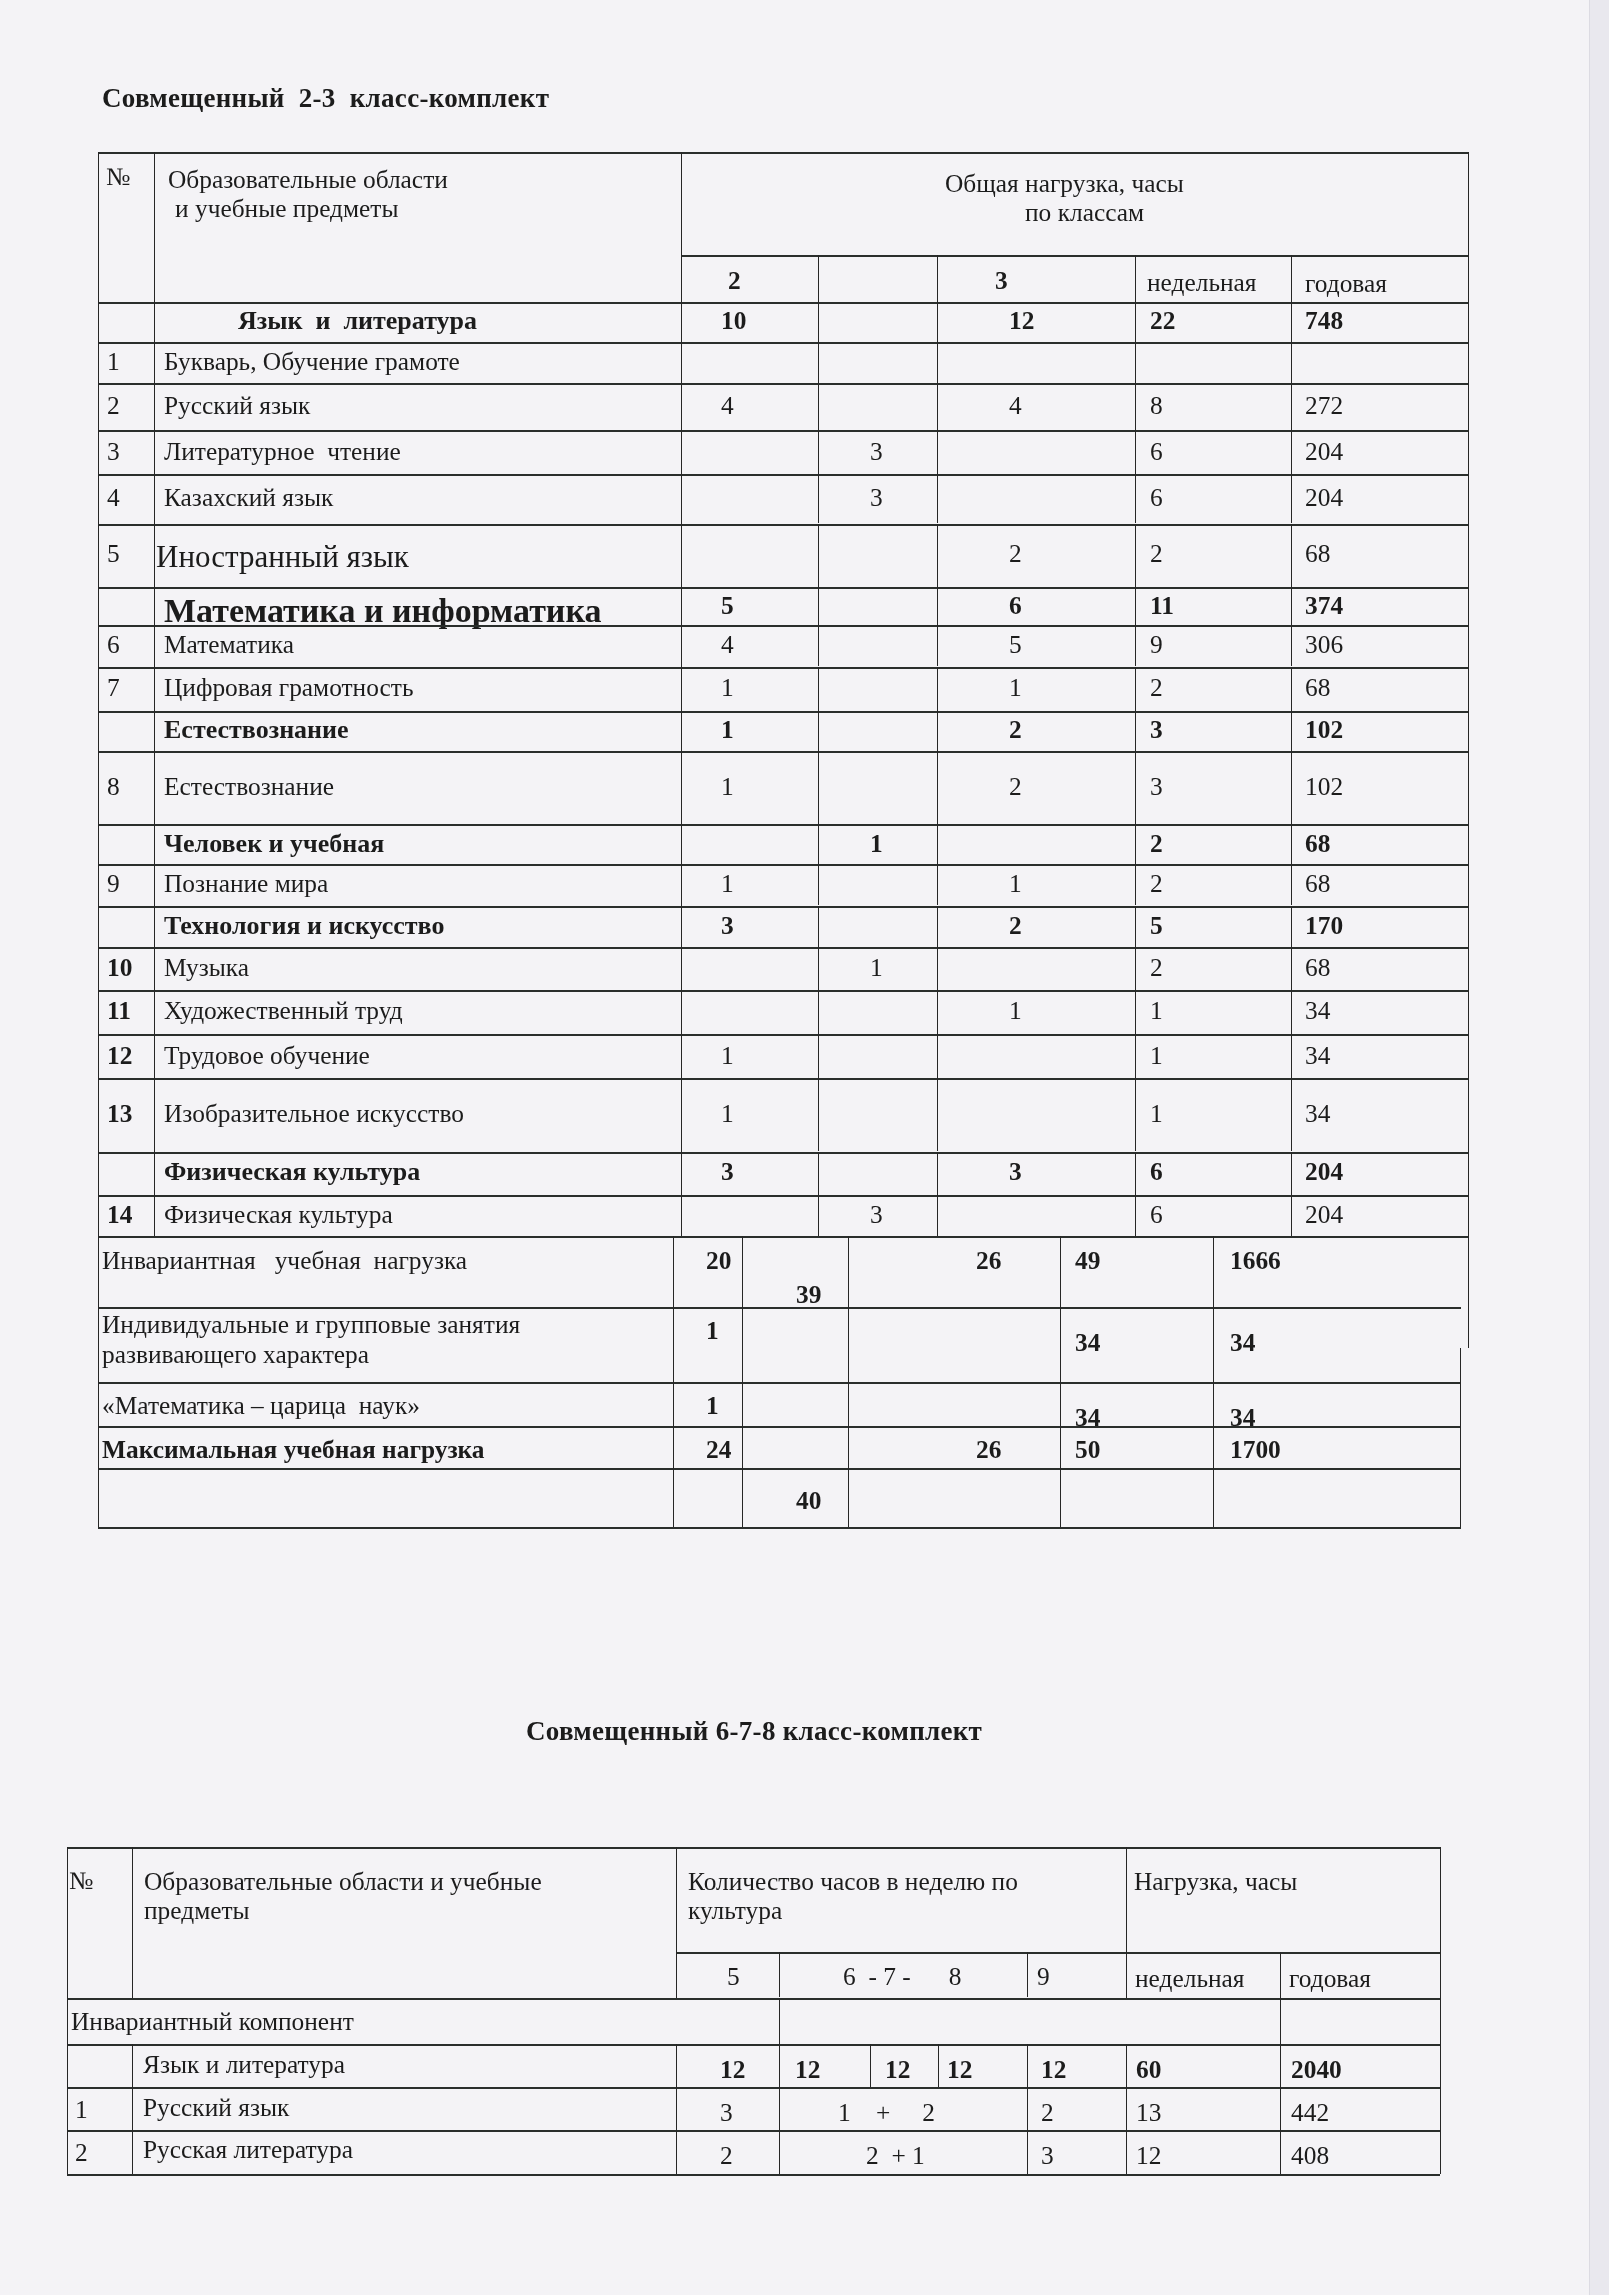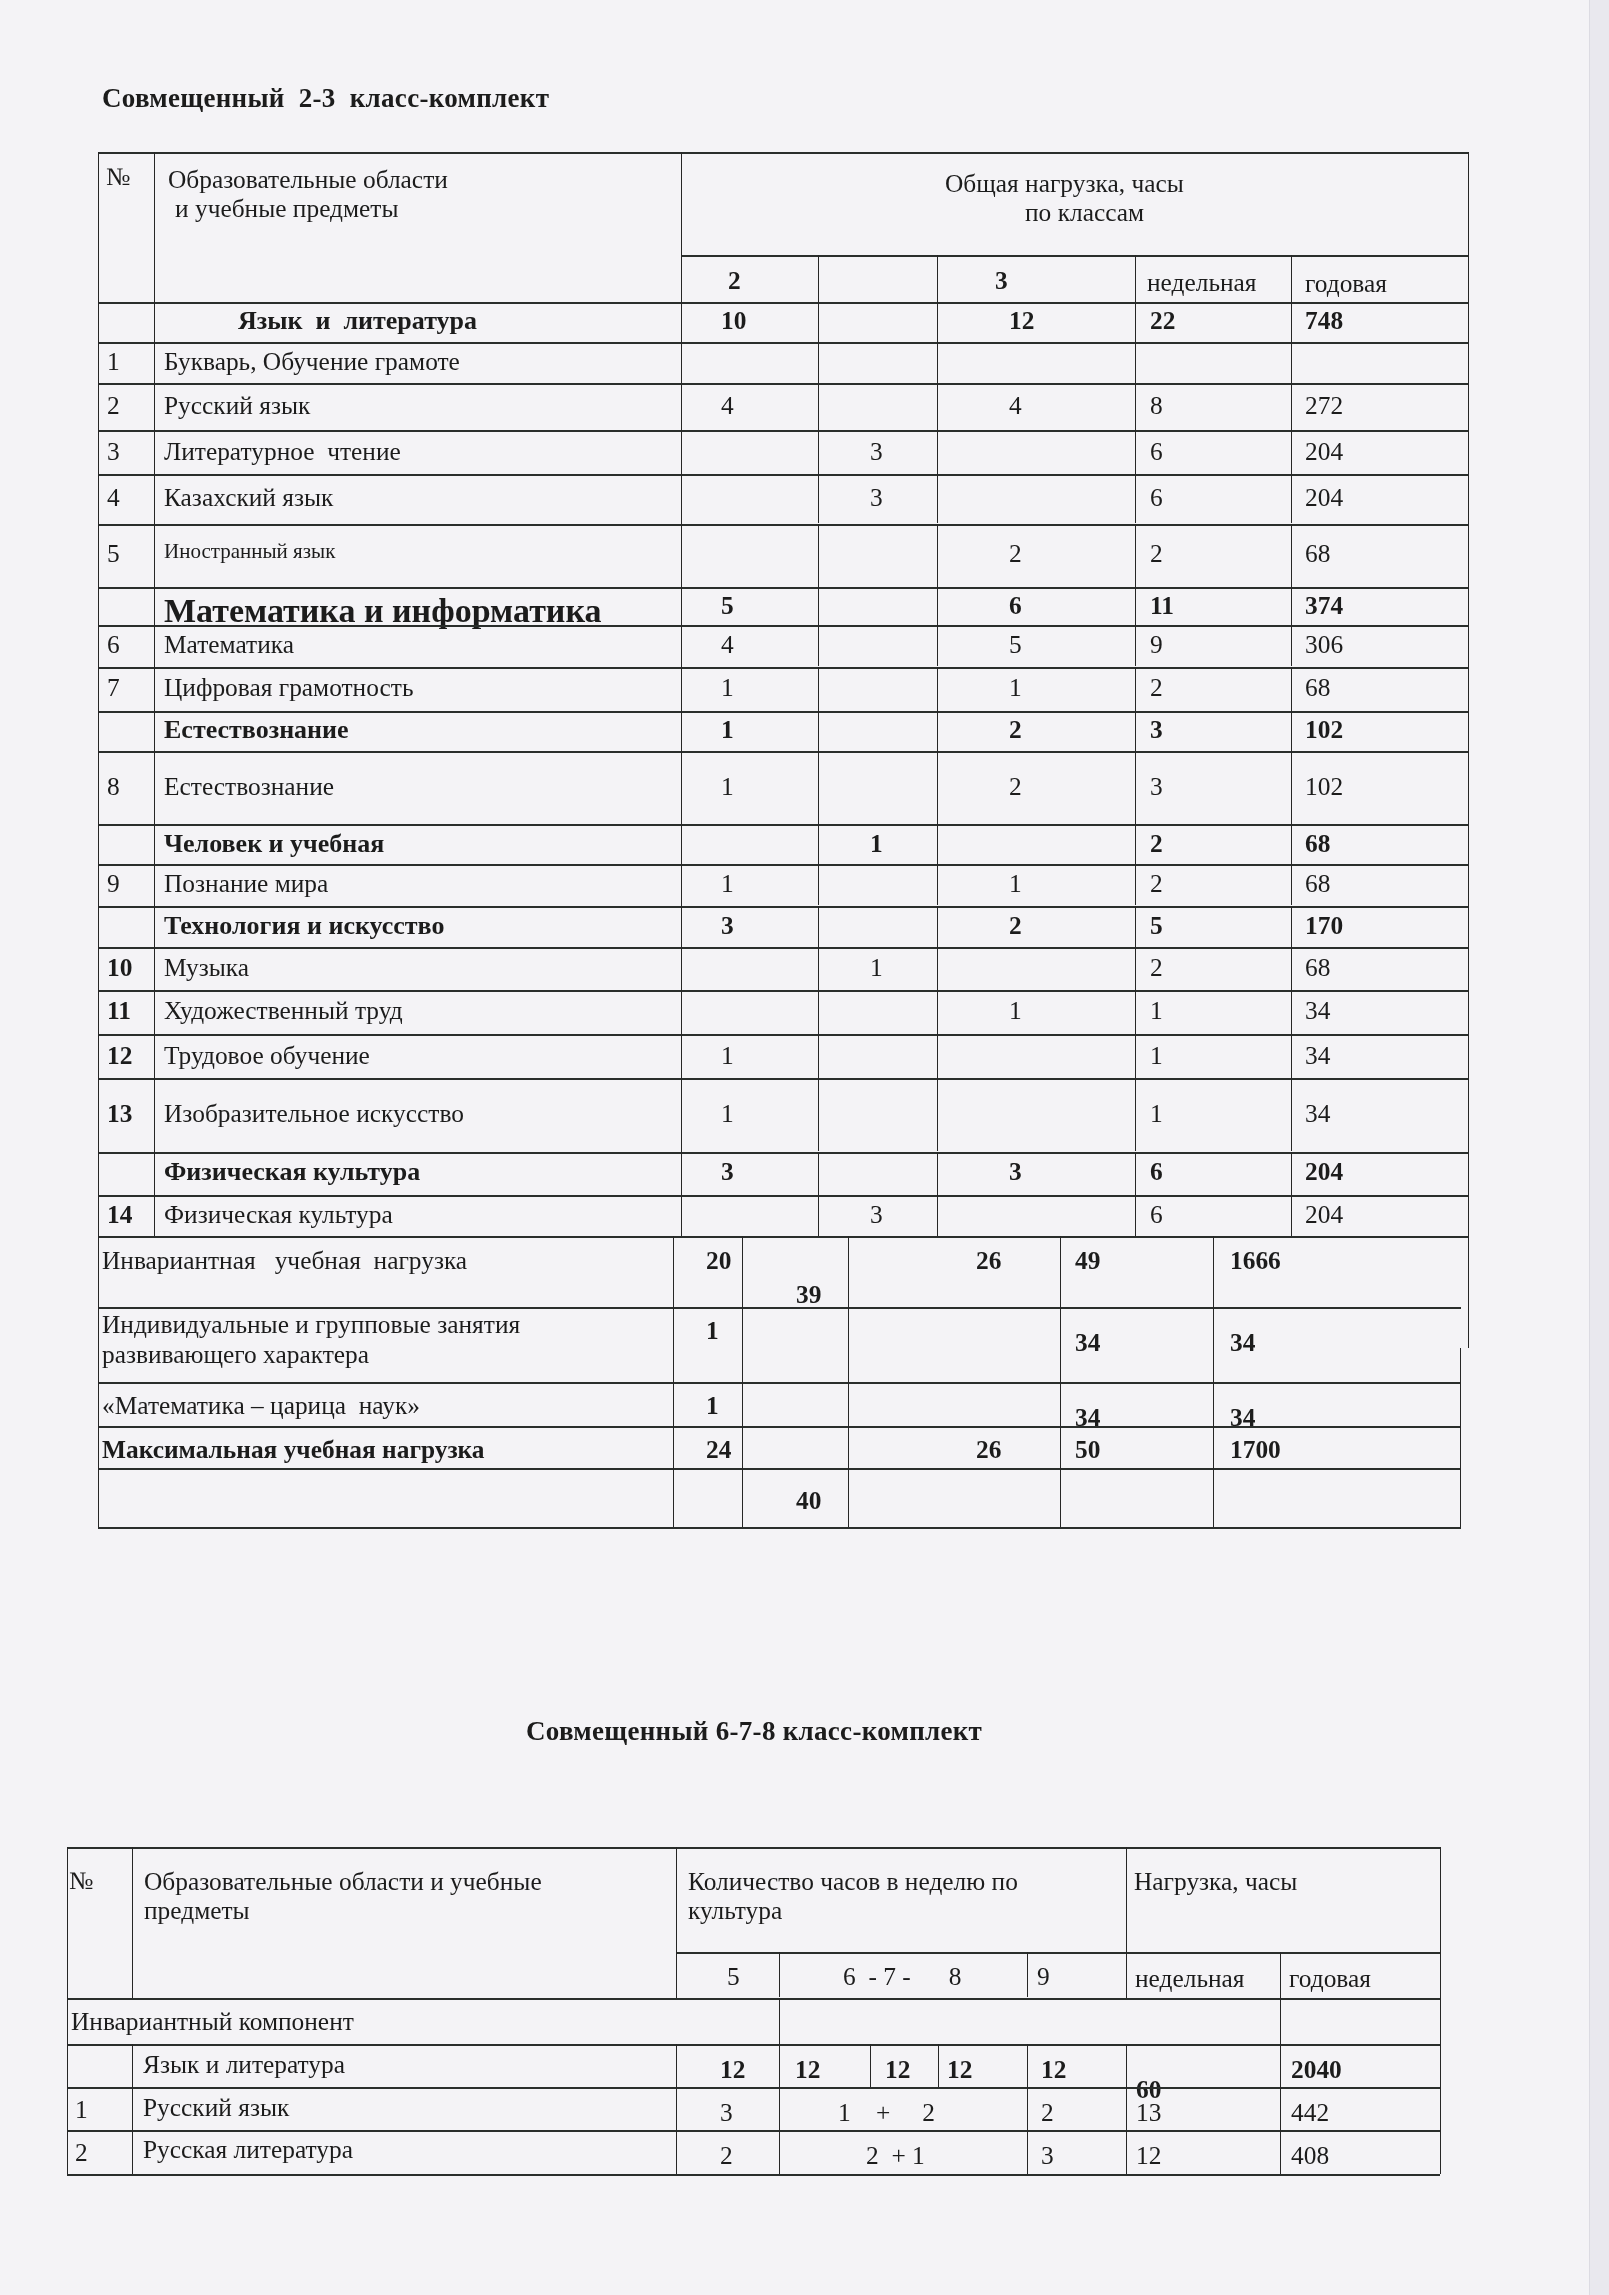--- a/index.html
+++ b/index.html
@@ -99,21 +99,21 @@
     <div class="t" style="left: 1009px; top: 484px; font-size: 25.4px;"></div>
     <div class="t" style="left: 1150px; top: 484px; font-size: 25.4px;">6</div>
     <div class="t" style="left: 1305px; top: 484px; font-size: 25.4px;">204</div>
     <div class="vl" style="left: 818px; top: 474px; height: 49px;"></div>
     <div class="vl" style="left: 937px; top: 474px; height: 49px;"></div>
     <div class="vl" style="left: 1135px; top: 474px; height: 49px;"></div>
     <div class="vl" style="left: 1291px; top: 474px; height: 49px;"></div>
     <div class="vl" style="left: 154px; top: 474px; height: 49px;"></div>
     <div class="hl" style="left: 98px; width: 1371px; top: 524px;"></div>
     <div class="t" style="left: 107px; top: 540px; font-size: 25.4px;">5</div>
-    <div class="t" style="left: 164px; top: 540px; font-size: 21px;">Иностранный язык</div>
+    <div class="t" style="left: 156px; top: 540px; font-size: 31px;">Иностранный язык</div>
     <div class="t" style="left: 721px; top: 540px; font-size: 25.4px;"></div>
     <div class="t" style="left: 870px; top: 540px; font-size: 25.4px;"></div>
     <div class="t" style="left: 1009px; top: 540px; font-size: 25.4px;">2</div>
     <div class="t" style="left: 1150px; top: 540px; font-size: 25.4px;">2</div>
     <div class="t" style="left: 1305px; top: 540px; font-size: 25.4px;">68</div>
     <div class="vl" style="left: 818px; top: 524px; height: 63px;"></div>
     <div class="vl" style="left: 937px; top: 524px; height: 63px;"></div>
     <div class="vl" style="left: 1135px; top: 524px; height: 63px;"></div>
     <div class="vl" style="left: 1291px; top: 524px; height: 63px;"></div>
     <div class="vl" style="left: 154px; top: 524px; height: 63px;"></div>
@@ -396,21 +396,21 @@
     <div class="hl" style="left: 67px; width: 1373px; top: 2044px;"></div>
     <div class="t" style="left: 75px; top: 2054px; font-size: 25.4px;"></div>
     <div class="t" style="left: 143px; top: 2051px; font-size: 25.4px;">Язык и литература</div>
     <div class="t b" style="left: 720px; top: 2056px; font-size: 25.4px;">12</div>
     <div class="t b" style="left: 795px; top: 2056px; font-size: 25.4px;">12</div>
     <div class="t b" style="left: 885px; top: 2056px; font-size: 25.4px;">12</div>
     <div class="t b" style="left: 947px; top: 2056px; font-size: 25.4px;">12</div>
     <div class="vl" style="left: 870px; top: 2044px; height: 43px;"></div>
     <div class="vl" style="left: 938px; top: 2044px; height: 43px;"></div>
     <div class="t b" style="left: 1041px; top: 2056px; font-size: 25.4px;">12</div>
-    <div class="t b" style="left: 1136px; top: 2056px; font-size: 25.4px; margin-top: 20px;">60</div>
+    <div class="t b" style="left: 1136px; top: 2056px; font-size: 25.4px;">60</div>
     <div class="t b" style="left: 1291px; top: 2056px; font-size: 25.4px;">2040</div>
     <div class="vl" style="left: 132px; top: 2044px; height: 43px;"></div>
     <div class="vl" style="left: 676px; top: 2044px; height: 43px;"></div>
     <div class="vl" style="left: 779px; top: 2044px; height: 43px;"></div>
     <div class="vl" style="left: 1027px; top: 2044px; height: 43px;"></div>
     <div class="vl" style="left: 1126px; top: 2044px; height: 43px;"></div>
     <div class="vl" style="left: 1280px; top: 2044px; height: 43px;"></div>
     <div class="hl" style="left: 67px; width: 1373px; top: 2087px;"></div>
     <div class="t" style="left: 75px; top: 2096px; font-size: 25.4px;">1</div>
     <div class="t" style="left: 143px; top: 2094px; font-size: 25.4px;">Русский язык</div>

